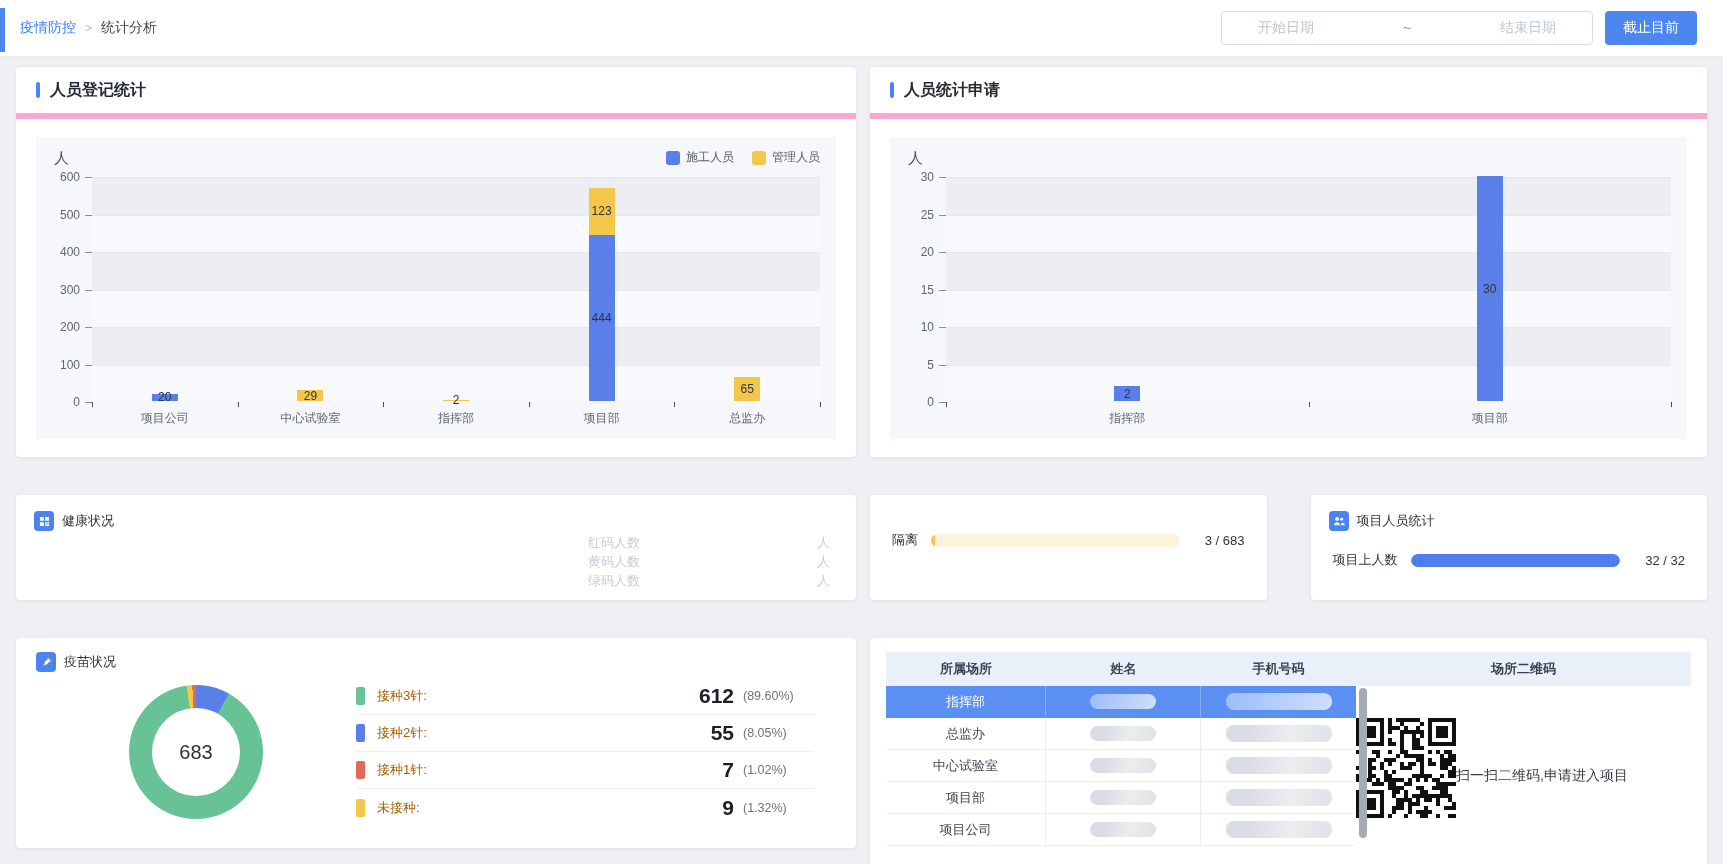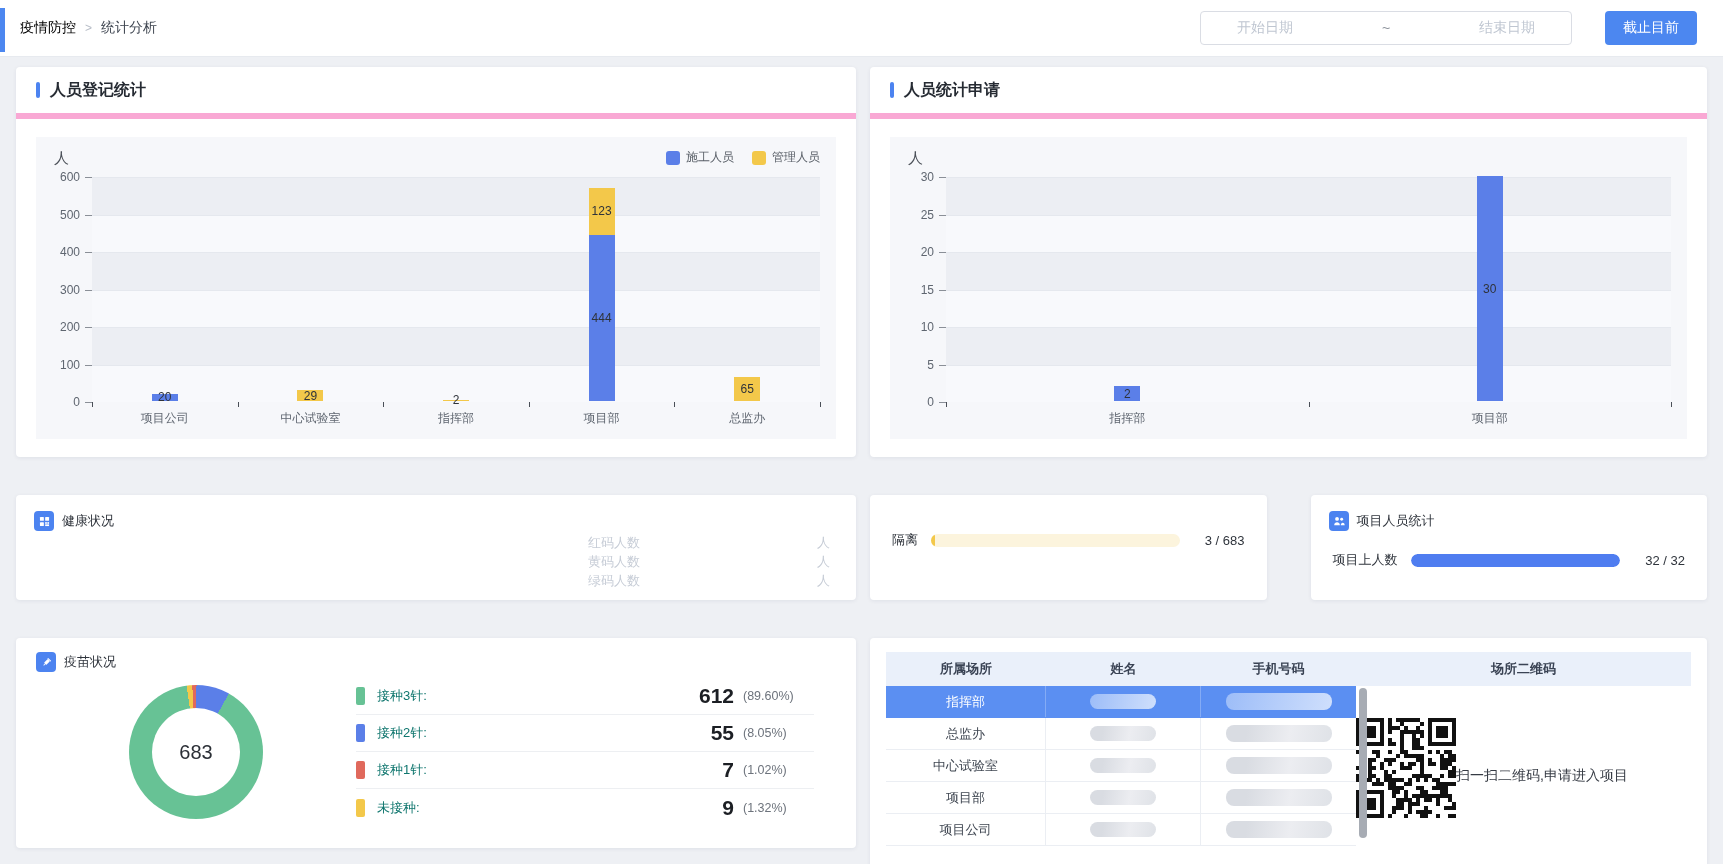--- a/index.html
+++ b/index.html
@@ -3,24 +3,24 @@
 <meta charset="utf-8">
 <style>
   * { margin:0; padding:0; box-sizing:border-box; }
   html,body { width:1723px; height:864px; overflow:hidden; }
   body { background:#EEF0F4; font-family:"Liberation Sans","DejaVu Sans",sans-serif; position:relative; }
 
   
   .topbar { height:57px; background:#fff; border-bottom:1px solid #E7EAEF; display:flex; align-items:center; position:relative; }
   .sidebar-sliver { position:absolute; left:0; top:8px; width:5px; height:44px; background:#4C87F0; }
   .breadcrumb { display:flex; align-items:center; gap:9px; padding-left:20px; font-size:14px; }
-  .crumb.muted { color:#000000; cursor:pointer; }
+  .crumb.muted { color:#3b82f6; cursor:pointer; }
   .crumb-sep { color:#B7BDC7; font-size:12px; }
   .crumb.current { color:#3E4550; cursor:pointer; }
-  .topbar-right { margin-left:auto; display:flex; align-items:center; gap:33px; padding-right:26px; }
+  .topbar-right { margin-left:auto; display:flex; align-items:center; gap:12px; padding-right:26px; }
   .date-range { width:372px; height:34px; border:1px solid #DADDE4; border-radius:4px; background:#fff; display:flex; align-items:center; justify-content:space-between; padding:0 36px; font-size:14px; cursor:pointer; }
   .dr-ph { color:#BFC6D1; }
   .dr-sep { color:#8D939C; }
   .btn-primary { height:34px; padding:0 18px; background:#4C87F0; color:#fff; border:none; border-radius:4px; font-size:14px; cursor:pointer; font-family:inherit; }
 
   
   .main { display:flex; gap:14px; padding:10px 16px; }
   .col { width:840px; display:flex; flex-direction:column; }
   .col.right { width:837px; }
   .card { background:#fff; border-radius:4px; box-shadow:0 1px 4px rgba(15,35,64,.07); }
@@ -67,21 +67,21 @@
   
   .vaccine-card { margin-top:38px; height:210px; padding:14px 20px; }
   .v-content { display:flex; align-items:center; margin-top:6px; }
   .donut-wrap { width:320px; display:flex; justify-content:center; flex:none; }
   .donut { width:134px; height:134px; border-radius:50%; position:relative; }
   .hole { position:absolute; inset:23px; background:#fff; border-radius:50%; display:flex; align-items:center; justify-content:center; font-size:20px; color:#2B2F36; }
   .vlegend { flex:1; margin-right:22px; }
   .vleg-row { display:flex; align-items:center; height:37px; }
   .vleg-row.sep { border-bottom:1px solid #EDEFF2; }
   .vleg-mark { width:9px; height:18px; border-radius:2px; margin-right:12px; flex:none; }
-  .vleg-label { font-size:13px; color:#0f766e; }
+  .vleg-label { font-size:13px; color:#a16207; }
   .vleg-val { margin-left:auto; font-size:21px; font-weight:bold; color:#1C1F24; }
   .vleg-pct { width:80px; padding-left:9px; font-size:12.5px; color:#6D737C; }
 
   
   .table-card { margin-top:38px; height:230px; padding:14px 16px 0; }
   .t-header { display:flex; background:#EAF0FA; height:34px; align-items:center; font-size:13px; font-weight:bold; color:#3A4354; }
   .t-hcell { display:flex; justify-content:center; align-items:center; }
   .t-hcell.c1 { width:160px; } .t-hcell.c2 { width:155px; } .t-hcell.c3 { width:155px; } .t-hcell.c4 { flex:1; }
   .t-bodywrap { display:flex; position:relative; }
   .t-left { width:470px; }

